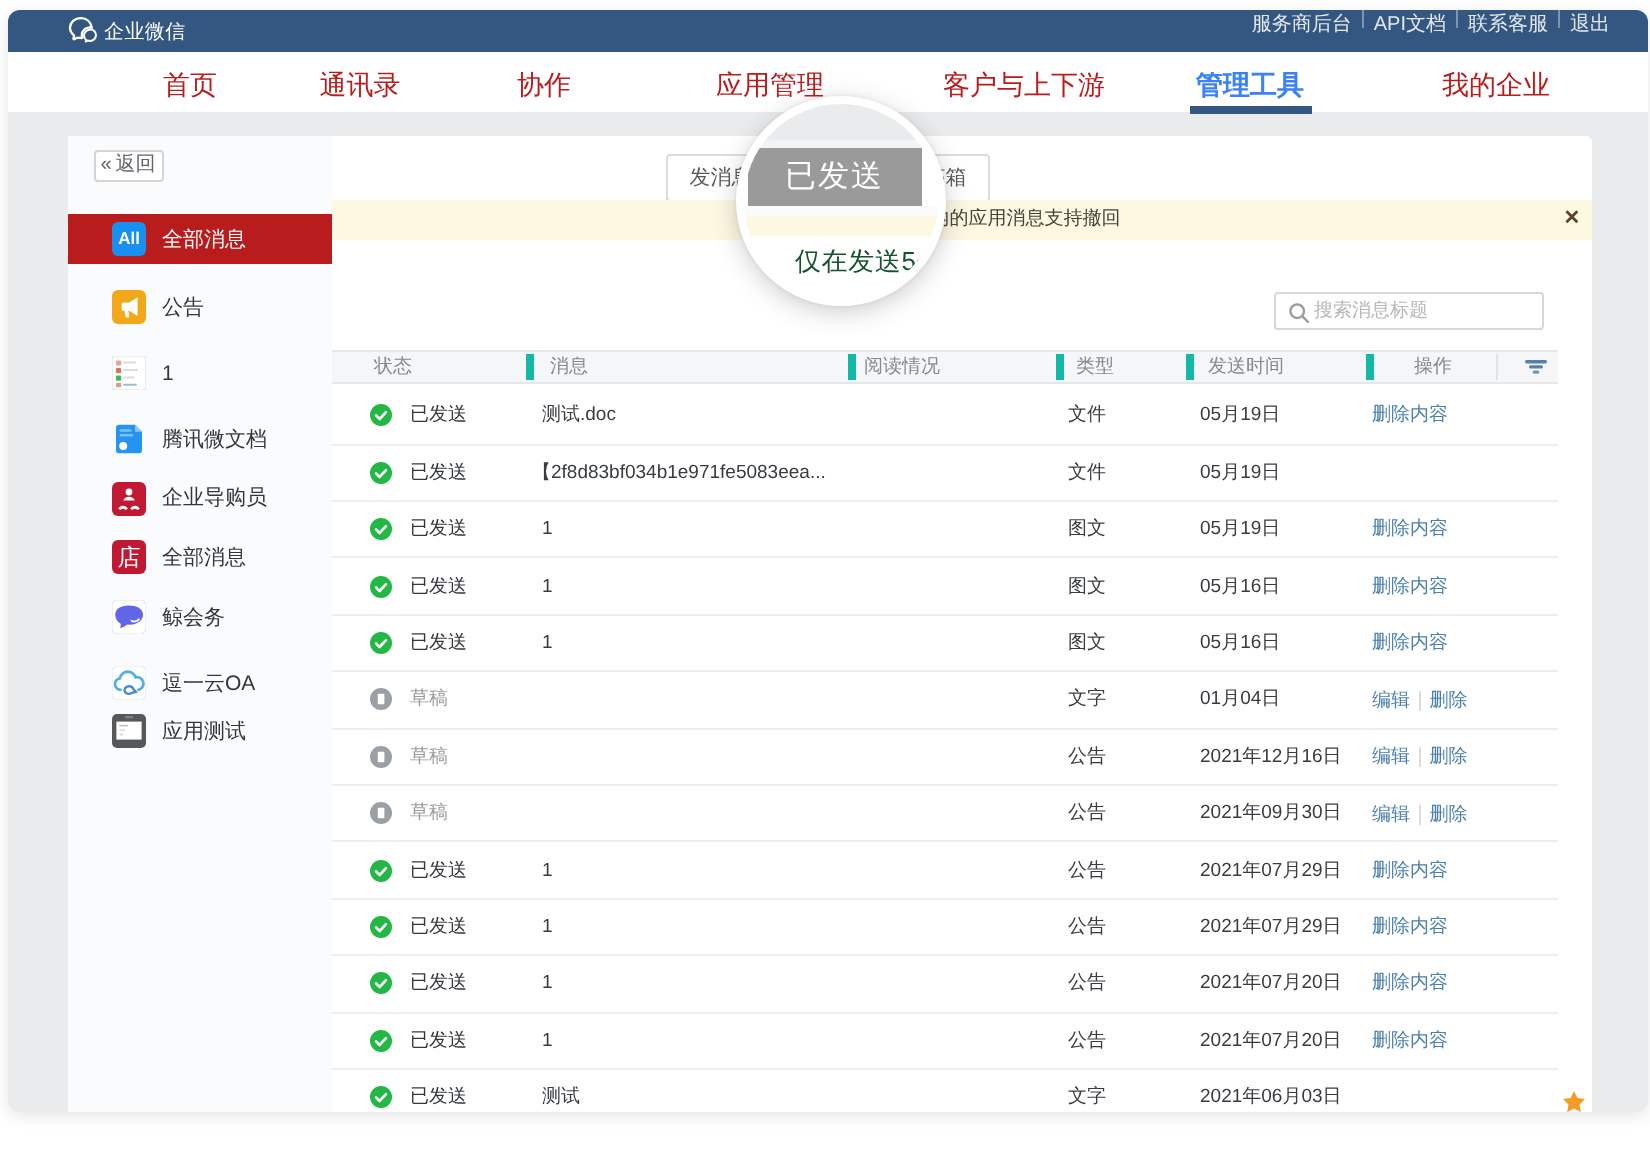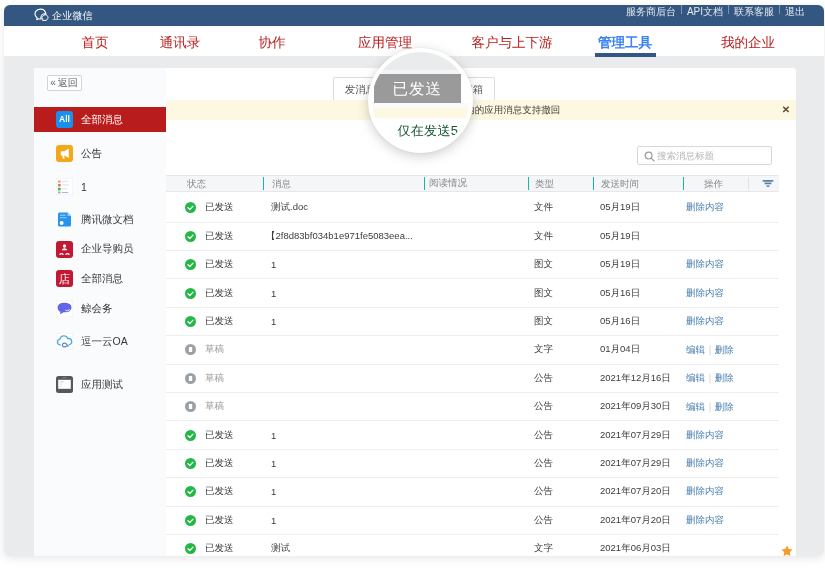--- a/index.html
+++ b/index.html
@@ -35,21 +35,21 @@
 .tab.r { border-radius:0 2px 2px 0; border-left:none; }
 .notice { position:absolute; left:132px; top:32px; width:630px; height:20px; background:#fdf8e2; font-size:9.5px; color:#45423a; line-height:20px; }
 .notice .nt { position:absolute; left:237px; top:0; white-space:nowrap; }
 .notice .x { position:absolute; left:612px; top:0; width:16px; text-align:center; color:#5c452c; font-weight:bold; font-size:10px; }
 .search { position:absolute; left:603px; top:78px; width:135px; height:19px; border:1px solid #d7d7d7; border-radius:2px; background:#fff; }
 .search svg { position:absolute; left:6px; top:4px; }
 .search .ph { position:absolute; left:19px; top:0; line-height:18px; font-size:9.5px; color:#b6b6b6; }
 
 .table { position:absolute; left:132px; top:106.5px; width:612.5px; }
 .thead { display:flex; height:17px; background:#f5f6f7; border-top:1px solid #e7e7e7; border-bottom:1px solid #e7e7e7; font-size:9.5px; color:#85898d; align-items:center; }
-.thead > div { border-left:1px solid #14b8a6; height:13px; line-height:13px; }
+.thead > div { border-left:4px solid #14b8a6; height:13px; line-height:13px; }
 .thead > div:first-child { border-left:none; }
 .tr { display:flex; height:28.4px; align-items:center; border-bottom:1px solid #eeeeee; font-size:9.5px; color:#383c40; }
 .c1 { width:97px; padding-left:19px; display:flex; align-items:center; }
 .c2 { width:161px; padding-left:8px; white-space:nowrap; overflow:hidden; }
 .c3 { width:104px; padding-left:4px;font-family:Liberation Mono, monospace; }
 .c4 { width:65px; padding-left:6px; }
 .c5 { width:90px; padding-left:7px; white-space:nowrap; }
 .c6 { width:65px; padding-left:3px; white-space:nowrap; }
 .c7 { width:30.5px; display:flex; align-items:center; }
 .thead .c1 { padding-left:21px; } .thead .c6 { padding-left:20px; }
@@ -164,21 +164,21 @@
           <span class="lb">鲸会务</span>
         </div>
       <div class="item" style="top:261px">
           <svg class="ic" style="top:4px" width="17" height="17" viewBox="0 0 17 17">
             <rect width="17" height="17" rx="3" fill="#fff" stroke="#efefef" stroke-width="0.8"></rect>
             <path d="M4.3 11.9 a2.9 2.9 0 0 1 -0.4 -5.75 a4.1 4.1 0 0 1 7.9 -0.5 a3.1 3.1 0 0 1 1.4 6.25" fill="none" stroke="#53aee4" stroke-width="1.4" stroke-linecap="round"></path>
             <path d="M6.3 12.6 a2.3 2.3 0 0 1 4.4 -1.1 l1.2 1.4 -2.2 0.6 a2.3 2.3 0 0 1 -3.4 -0.9 z" fill="none" stroke="#4b87d2" stroke-width="1.2"></path>
           </svg>
           <span class="lb">逗一云OA</span>
         </div>
-      <div class="item" style="top:304px">
+      <div class="item" style="top:285px">
           <svg class="ic" style="top:4px" width="17" height="17" viewBox="0 0 17 17">
             <rect width="17" height="17" rx="2.5" fill="#56585a"></rect>
             <rect x="2.2" y="3.8" width="12.6" height="9" fill="#fff"></rect>
             <rect x="3.6" y="5.4" width="4.5" height="0.9" rx="0.45" fill="#bfc3c7"></rect>
             <rect x="3.6" y="7.6" width="3" height="0.9" rx="0.45" fill="#dcdfe2"></rect>
             <rect x="3.6" y="9.8" width="2.2" height="0.9" rx="0.45" fill="#dcdfe2"></rect>
             <path d="M6.5 1 h4 v1.2 h-4 z" fill="#7a7c7e"></path>
           </svg>
           <span class="lb">应用测试</span>
         </div>

